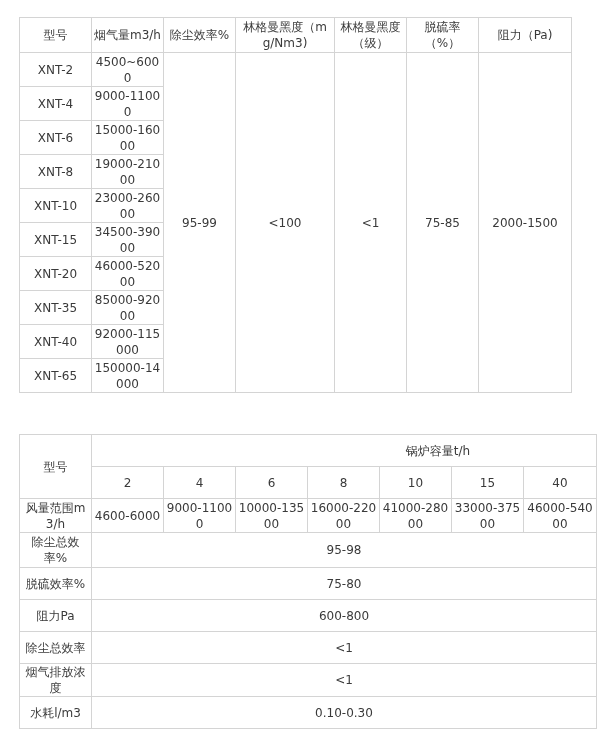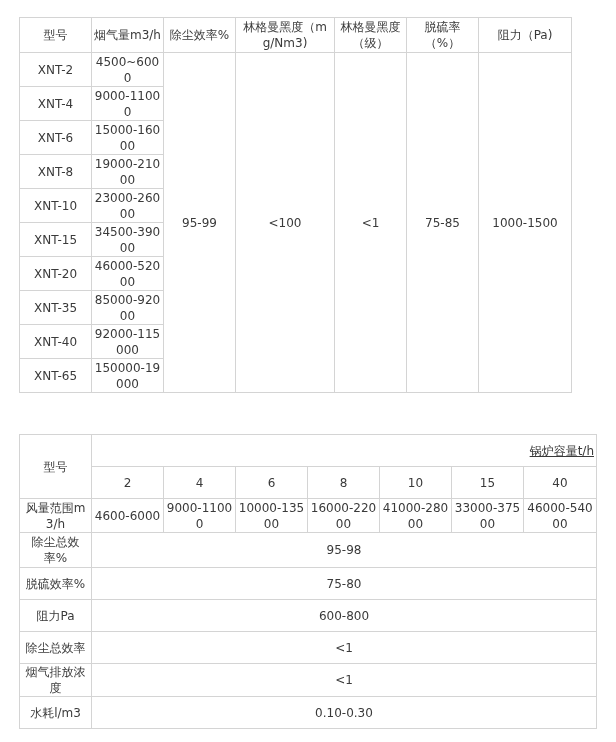--- a/index.html
+++ b/index.html
@@ -8,21 +8,21 @@
   table { border-collapse: collapse; position: absolute; table-layout: fixed; }
   td { border: 1px solid #d4d4d4; text-align: center; vertical-align: middle; padding: 0 2px;
        line-height: 16px; color: #3a3a3a; font-size: 12px; word-break: break-all; }
   #t1 { left: 19px; top: 17px; width: 552px; }
   #t1 tr.hdr td { height: 34px; }
   #t1 tr.row td { height: 33px; }
   #t2 { left: 19px; top: 434px; width: 577px; }
   #t2 td { height: 31px; }
   #t2 tr.r-air td { height: 33px; }
   #t2 tr.r-dust td { height: 34px; }
-  .cap-left { text-align: right; padding-left: 190px; text-decoration: underline; }
+  .cap-left { text-align: center; padding-left: 190px; }
 </style>
 </head>
 <body>
 
 <table id="t1">
   <colgroup>
     <col style="width:72px">
       <col style="width:72px">
       <col style="width:72px">
       <col style="width:99px">
@@ -40,21 +40,21 @@
     <td>脱硫率（%）</td>
     <td>阻力（Pa)</td>
   </tr>
   <tr class="row">
     <td>XNT-2</td>
     <td>4500~6000</td>
     <td rowspan="10">95-99</td>
     <td rowspan="10">&lt;100</td>
     <td rowspan="10">&lt;1</td>
     <td rowspan="10">75-85</td>
-    <td rowspan="10">1000-1500</td>
+    <td rowspan="10">2000-1500</td>
   </tr>
   <tr class="row">
     <td>XNT-4</td>
     <td>9000-11000</td>
   </tr>
   <tr class="row">
     <td>XNT-6</td>
     <td>15000-16000</td>
   </tr>
   <tr class="row">
@@ -76,21 +76,21 @@
   <tr class="row">
     <td>XNT-35</td>
     <td>85000-92000</td>
   </tr>
   <tr class="row">
     <td>XNT-40</td>
     <td>92000-115000</td>
   </tr>
   <tr class="row">
     <td>XNT-65</td>
-    <td>150000-19000</td>
+    <td>150000-14000</td>
   </tr>
 </tbody>
   </table>
 
 <table id="t2">
   <colgroup>
     <col style="width:72px">
       <col style="width:72px">
       <col style="width:72px">
       <col style="width:72px">

